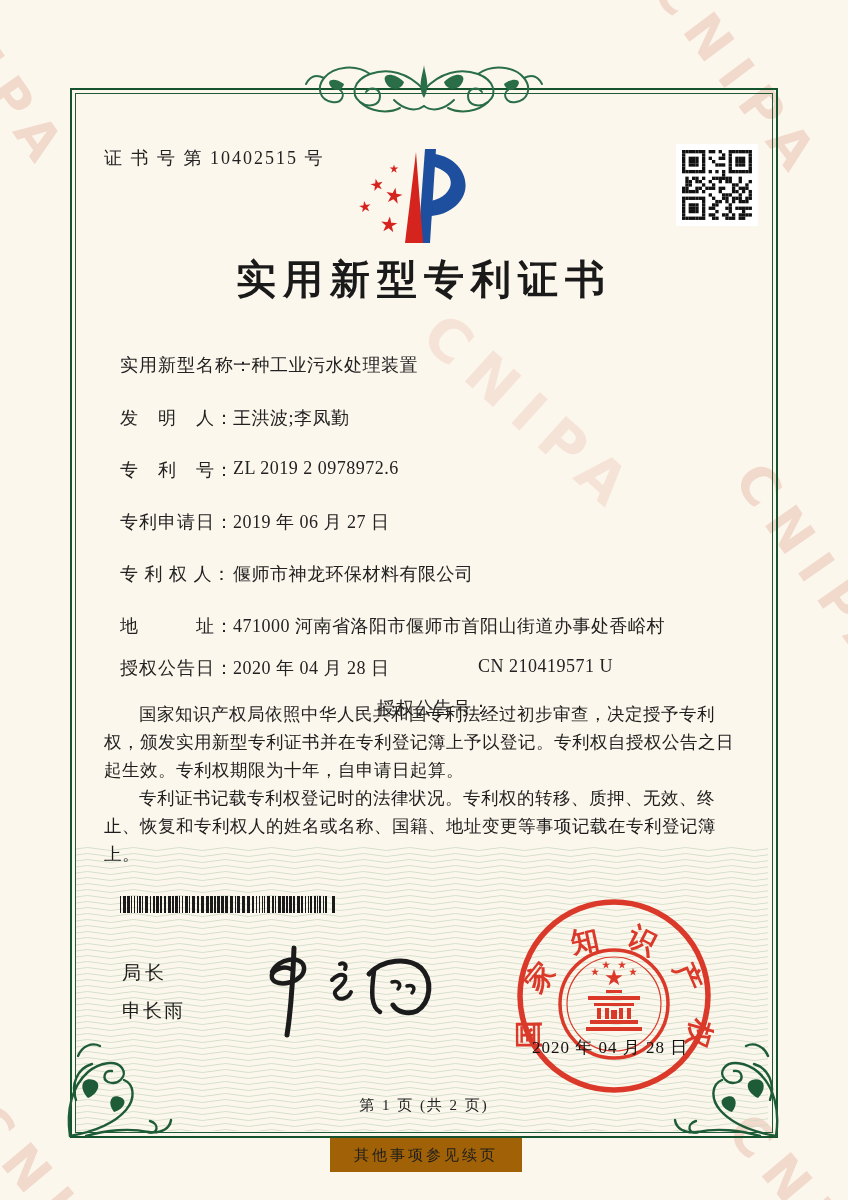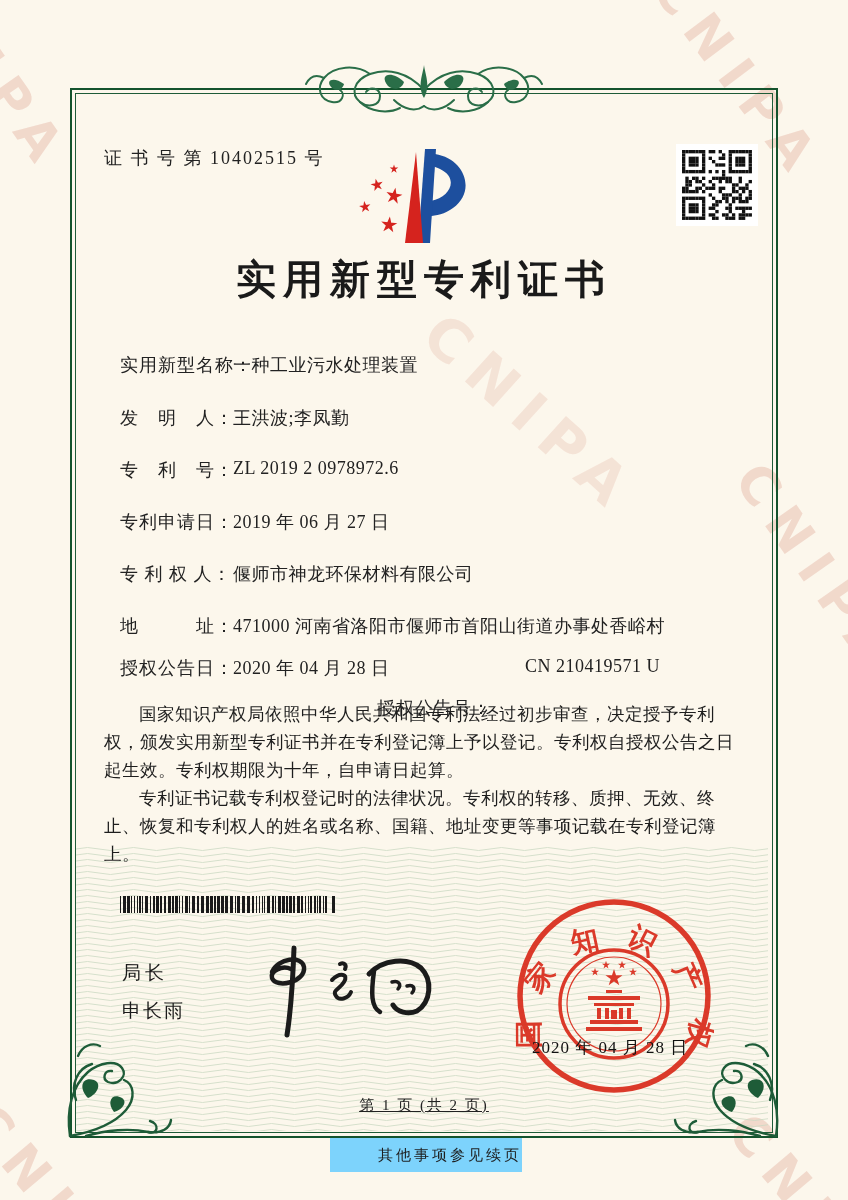--- a/index.html
+++ b/index.html
@@ -16,31 +16,31 @@
   .frame{left:70px;top:88px;width:704px;height:1046px;border:2px solid #14532d;}
   .frame-inner{position:absolute;left:3px;top:3px;right:3px;bottom:3px;border:1px solid #1e5c38;}
   
   .certno{left:104px;top:146px;font-size:18px;letter-spacing:2px;color:#222;}
   .title{left:0;top:252px;width:848px;text-align:center;font-size:40px;font-weight:bold;
          letter-spacing:7px;color:#1a1a1a;}
   .frow{left:0;width:683px;height:26px;font-size:18px;color:#222;}
   .frow .lbl{position:absolute;left:120px;letter-spacing:1px;}
   .frow .val{position:absolute;left:233px;letter-spacing:.5px;}
   .frow .lbl2{position:absolute;left:377px;letter-spacing:1px;margin-top:40px;}
-  .frow .val2{position:absolute;left:478px;letter-spacing:.5px;margin-left:47px;}
+  .frow .val2{position:absolute;left:478px;letter-spacing:.5px;}
   .paras{left:104px;top:700px;width:643px;font-size:17.5px;line-height:28px;color:#1d1d1d;}
   .paras p{margin:0;text-indent:2em;letter-spacing:.5px;}
   .sig-title{left:122px;top:960px;font-size:19px;letter-spacing:4px;color:#1a1a1a;}
   .sig-name{left:122px;top:998px;font-size:19px;letter-spacing:2px;color:#1a1a1a;text-align:center;}
   .seal-date{left:512px;top:1036px;width:196px;text-align:center;font-size:17px;
              letter-spacing:1px;color:#111;z-index:6;}
   .pagenum{left:0;top:1096px;width:848px;text-align:center;font-size:15px;
-           letter-spacing:2px;color:#222;text-decoration:underline;}
-  .footer-box{left:330px;top:1138px;width:192px;height:34px;background:#7dd3fc;
-              text-align:right;font-size:15px;letter-spacing:3px;line-height:34px;color:#1d1d1d;}
+           letter-spacing:2px;color:#222;}
+  .footer-box{left:330px;top:1138px;width:192px;height:34px;background:#a16207;
+              text-align:center;font-size:15px;letter-spacing:3px;line-height:34px;color:#1d1d1d;}
   .qr-box{left:676px;top:144px;width:82px;height:82px;background:#ffffff;}
   .waves{left:76px;top:846px;width:692px;height:285px;opacity:.8;}
   svg{display:block;}
 </style>
 </head>
 <body>
 
 <div class="page">
 
   <div class="wm" style="left:-58px;top:-52px;transform:rotate(55deg);">CNIPA</div>

